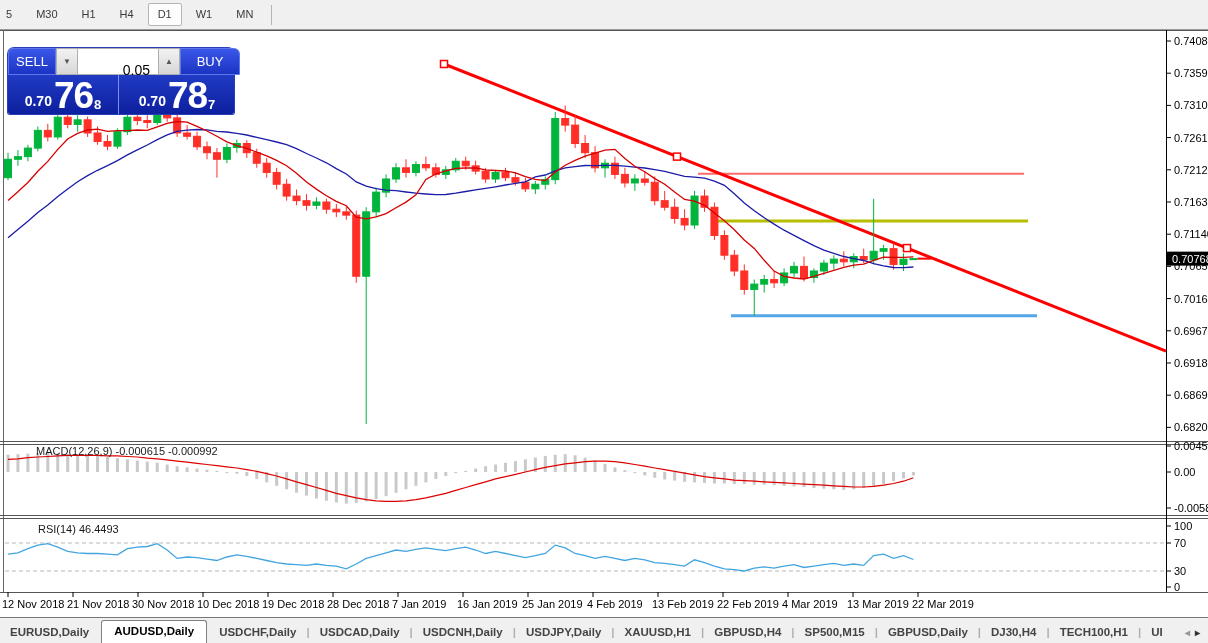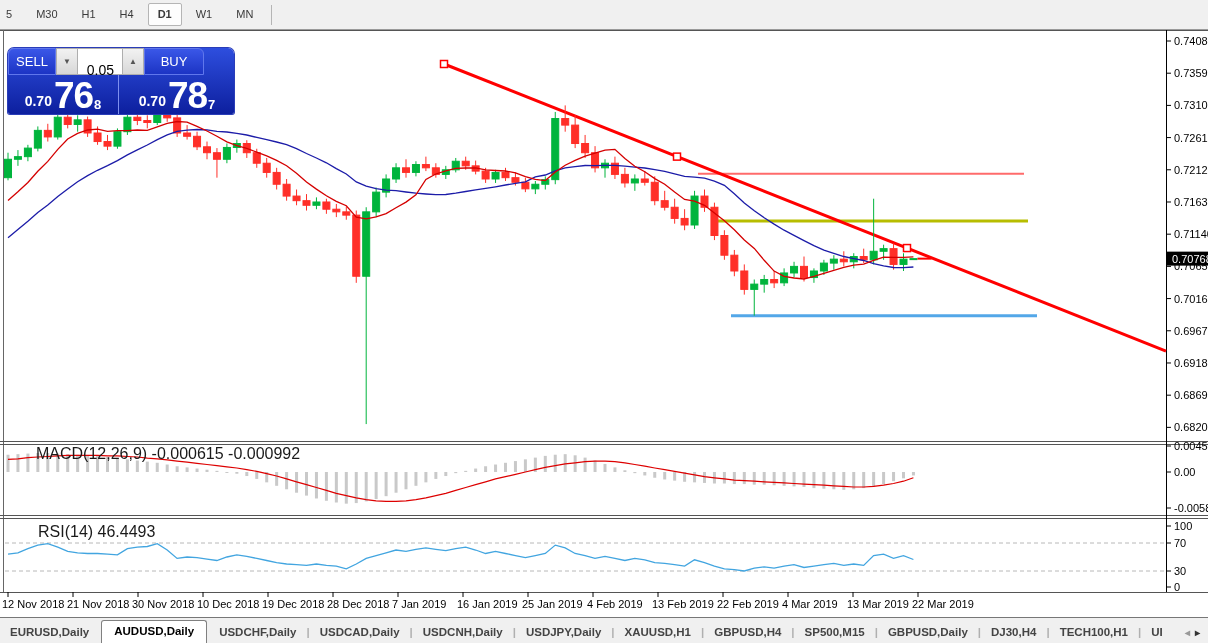--- a/index.html
+++ b/index.html
@@ -3,51 +3,51 @@
 <meta charset="utf-8">
 <style>
   html,body{margin:0;padding:0;background:#fff;width:1208px;height:643px;overflow:hidden;
     font-family:"Liberation Sans",sans-serif;-webkit-font-smoothing:antialiased;}
   #app{position:relative;width:1208px;height:643px;background:#fff;}
   
   #toolbar{position:absolute;left:0;top:0;width:1208px;height:29px;background:#f0f0f0;
     border-bottom:1px solid #9a9a9a;display:flex;align-items:center;}
   .tfbtn{height:21px;line-height:21px;padding:0 9px;margin:0 2px;font-size:11px;color:#3a3a3a;
     border:1px solid transparent;border-radius:2px;cursor:default;}
-  .tfbtn.active{background:#fdfdfd;border:1px solid #b5b5b5;font-weight:bold;}
+  .tfbtn.active{background:#fdfdfd;border:1px solid #b5b5b5;}
   .tb-sep{width:1px;height:20px;background:#b5b5b5;margin:0 6px;}
   
   #chartwin{position:absolute;left:0;top:30px;width:1208px;height:588px;background:#fff;}
   #chart-svg{position:absolute;left:0;top:0;}
   
   #title-row{position:absolute;left:8px;top:5px;font-size:12px;color:#101010;z-index:3;white-space:nowrap;}
   #title-row .tri{font-size:9px;margin-right:7px;color:#000;}
   #title-row b{font-weight:700;}
   
   #ocw{position:absolute;left:8px;top:18px;width:226px;height:66px;z-index:3;
     background:linear-gradient(#2e4ede,#0d1f9e);border-radius:6px 6px 2px 2px;
     box-shadow:0 0 0 1px #2a3db8;}
-  #ocw .toprow{position:absolute;left:0;top:0;width:196px;height:27px;display:flex;}
+  #ocw .toprow{position:absolute;left:0;top:0;width:232px;height:27px;display:flex;}
   #ocw .btn{color:#fff;font-size:13px;text-align:center;line-height:25px;
     background:linear-gradient(#3a57e8,#1c34c4);border:1px solid #6077ec;}
   #sell-btn{width:46px;border-radius:6px 0 0 0;}
   #buy-btn{width:58px;border-radius:0 6px 0 0;}
   .spin{width:20px;background:linear-gradient(#f2f2f2,#d7d7d7);border:1px solid #aeaeae;
     color:#555;font-size:8px;text-align:center;line-height:25px;}
   #vol-box{flex:1;background:#fff;border-top:1px solid #aeaeae;border-bottom:1px solid #aeaeae;
     font-size:14px;color:#000;text-align:right;padding:9px 8px;line-height:25px;}
   .pricepanel{position:absolute;top:27px;height:39px;color:#fff;display:flex;align-items:flex-end;
     justify-content:center;padding-bottom:3px;box-sizing:border-box;}
   #sell-panel{left:0;width:111px;border-right:1px solid #7e90ef;}
   #buy-panel{left:112px;width:114px;}
   .pp-small{font-size:14px;font-weight:700;margin-right:2px;line-height:20px;}
   .pp-big{font-size:37px;font-weight:700;line-height:30px;letter-spacing:-1px;}
   .pp-sup{font-size:13px;font-weight:700;vertical-align:top;line-height:12px;margin-left:1px;}
   
-  .ind-label{position:absolute;font-size:16px;color:#1a1a1a;z-index:3;white-space:nowrap;padding-left:28px;}
+  .ind-label{position:absolute;font-size:11px;color:#1a1a1a;z-index:3;white-space:nowrap;padding-left:28px;}
   
   #tabbar{position:absolute;left:0;top:618px;width:1208px;height:25px;background:#f0f0f0;
     display:flex;align-items:flex-end;font-size:11.5px;color:#444;font-weight:bold;}
   .tab{padding:3px 10px 5px 10px;white-space:nowrap;cursor:default;}
   .tab.active{background:#fff;border:1px solid #808080;border-bottom:none;color:#000;
     border-radius:3px 3px 0 0;padding:4px 12px 6px 12px;margin:0 2px;}
   .tabsep{color:#b0b0b0;padding:3px 0 5px 0;}
   .tab-scroll{margin-left:auto;padding:3px 8px 5px 4px;color:#333;font-size:10px;}
   .tab-scroll .dim{color:#999;margin-right:5px;}
 </style>

